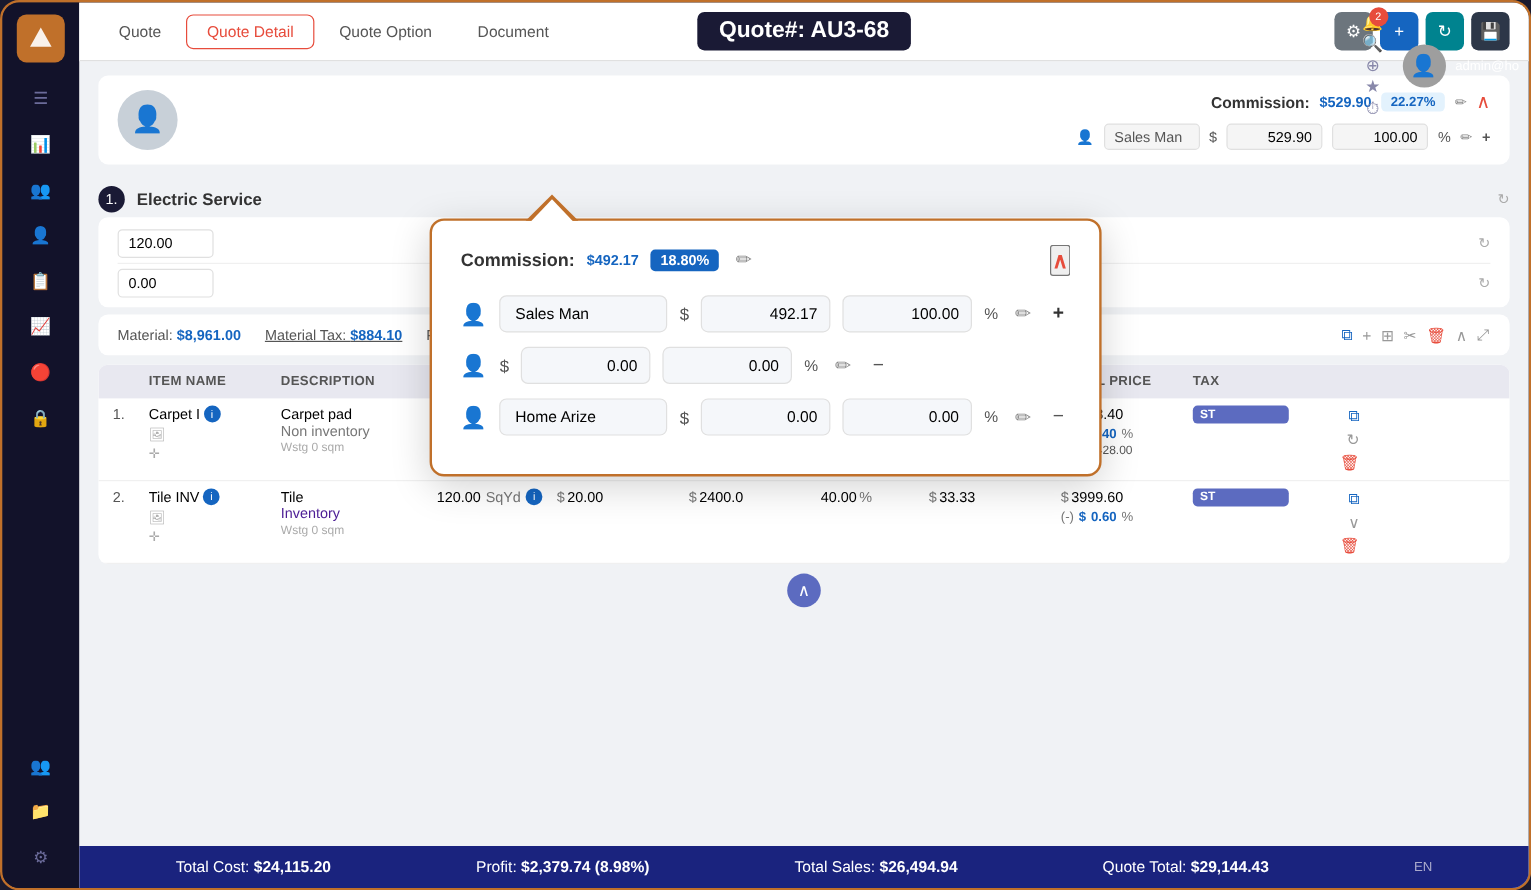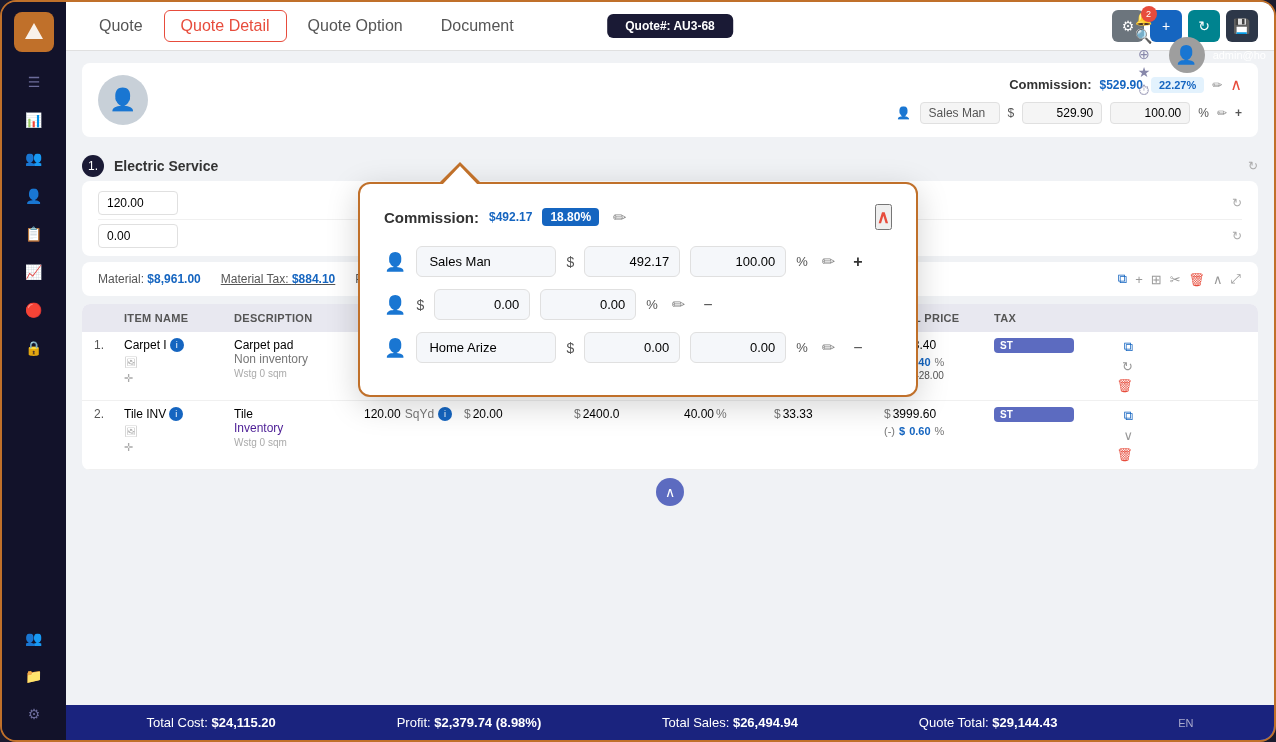--- a/index.html
+++ b/index.html
@@ -71,38 +71,38 @@
       display: flex;
       align-items: center;
       gap: 4px;
       border-bottom: 1px solid #e0e0e0;
       position: relative;
     }
     .tab {
       padding: 6px 16px;
       border-radius: 6px;
       cursor: pointer;
-      font-size: 16px;
+      font-size: 13px;
       color: #555;
       border: 1px solid transparent;
     }
     .tab.active {
       border: 1px solid #e74c3c;
       color: #e74c3c;
       font-weight: 500;
     }
     .quote-badge {
       position: absolute;
       left: 50%;
       transform: translateX(-50%);
       background: #1a1a35;
       color: #fff;
       padding: 5px 18px;
       border-radius: 6px;
-      font-size: 12px;
+      font-size: 19px;
       font-weight: 600;
     }
     .top-actions {
       margin-left: auto;
       display: flex;
       gap: 6px;
     }
     .action-btn {
       width: 32px;
       height: 32px;
@@ -402,21 +402,21 @@
     .popup-dollar {
       color: #555;
       font-size: 14px;
     }
     .popup-num-input {
       background: #f5f7fa;
       border: 1px solid #e0e0e0;
       border-radius: 6px;
       padding: 7px 10px;
       font-size: 13px;
-      width: 96px;
+      width: 108px;
       text-align: right;
     }
     .popup-pct-label {
       color: #555;
       font-size: 13px;
     }
     .popup-icon-btn {
       background: none;
       border: none;
       cursor: pointer;

